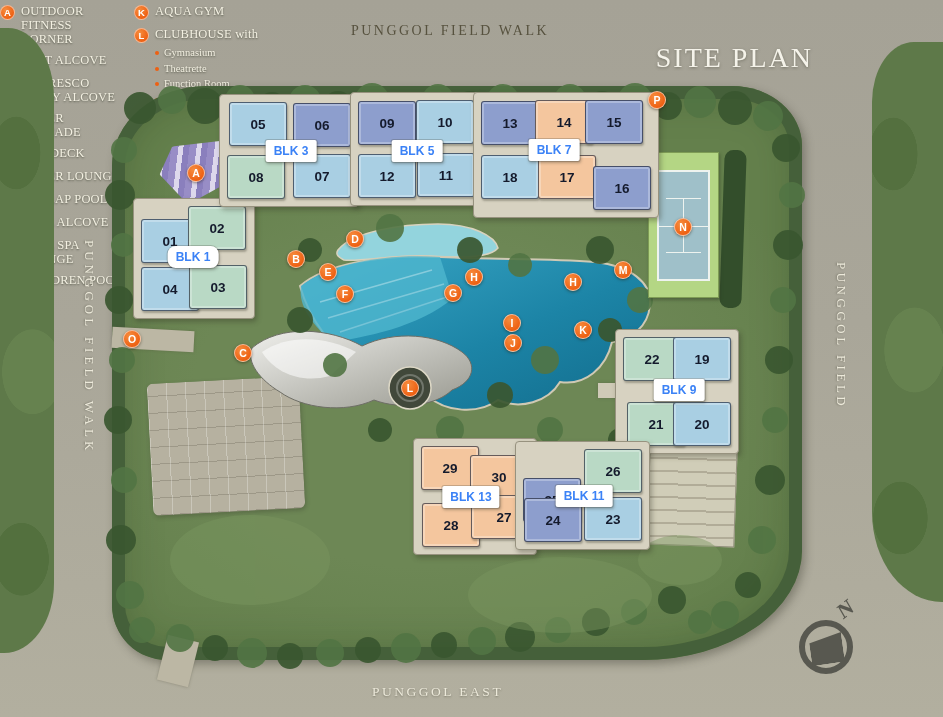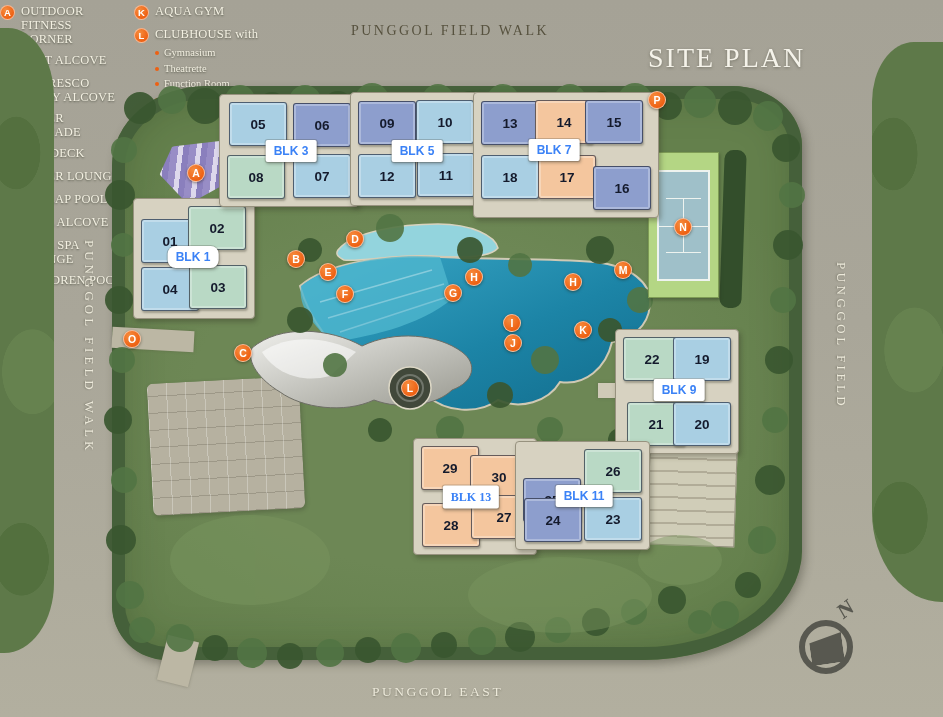--- a/index.html
+++ b/index.html
@@ -75,21 +75,21 @@
 
   
   .street{color:#ece9da;font-family:"Liberation Serif",serif;letter-spacing:2.5px;
           text-shadow:0 1px 2px rgba(60,60,45,.45);white-space:nowrap;}
   .street-top{left:340px;top:23px;width:220px;text-align:center;color:#57523f;font-size:14px;text-shadow:none;}
   .street-bottom{left:372px;top:684px;width:130px;text-align:center;font-size:13.5px;}
   .street-left{left:97px;top:240px;width:330px;font-size:13px;letter-spacing:4px;
                transform:rotate(90deg);transform-origin:left top;}
   .street-right{left:849px;top:262px;width:200px;font-size:13px;letter-spacing:3.5px;
                transform:rotate(90deg);transform-origin:left top;}
-  .title{left:648px;top:42px;width:165px;text-align:left;color:#f5f3ea;
+  .title{left:648px;top:42px;width:165px;text-align:right;color:#f5f3ea;
          font-family:"Liberation Serif",serif;font-size:28px;letter-spacing:2px;
          text-shadow:0 1px 3px rgba(70,70,55,.5);}
 
   
   .legend{left:140px;top:418px;width:290px;display:flex;gap:10px;position:absolute;}
   .legend,.legend *{position:static;}
   .lg-col{display:flex;flex-direction:column;}
   .lg-col1{width:124px;}
   .lg-col2{width:150px;}
   .lg-item{display:flex;gap:6px;align-items:flex-start;margin:3.5px 0;}
@@ -282,21 +282,21 @@
       <div class="unit" style="left: 652px; top: 359px; background: rgb(185, 217, 197);">22</div>
       <div class="unit" style="left: 702px; top: 359px; background: rgb(169, 207, 227);">19</div>
       <div class="unit" style="left: 656px; top: 424px; background: rgb(185, 217, 197);">21</div>
       <div class="unit" style="left: 702px; top: 424px; background: rgb(169, 207, 227);">20</div>
       <div class="blk-label" style="left: 679px; top: 390px;">BLK 9</div>
       <div class="plinth" style="left: 413px; top: 438px; width: 124px; height: 117px;"></div>
       <div class="unit" style="left: 450px; top: 468px; background: rgb(244, 198, 158);">29</div>
       <div class="unit" style="left: 499px; top: 477px; background: rgb(244, 198, 158);">30</div>
       <div class="unit" style="left: 451px; top: 525px; background: rgb(244, 198, 158);">28</div>
       <div class="unit" style="left: 500px; top: 517px; background: rgb(244, 198, 158); padding-left: 8px;">27</div>
-      <div class="blk-label" style="left: 471px; top: 497px; font-family: Liberation Serif, serif;">BLK 13</div>
+      <div class="blk-label" style="left: 471px; top: 497px;">BLK 13</div>
       <div class="plinth" style="left: 515px; top: 441px; width: 135px; height: 109px;"></div>
       <div class="unit" style="left: 552px; top: 500px; background: rgb(141, 158, 205);">25</div>
       <div class="unit" style="left: 613px; top: 471px; background: rgb(185, 217, 197);">26</div>
       <div class="unit" style="left: 553px; top: 520px; background: rgb(141, 158, 205);">24</div>
       <div class="unit" style="left: 613px; top: 519px; background: rgb(169, 207, 227);">23</div>
       <div class="blk-label" style="left: 584px; top: 496px;">BLK 11</div>
     </div>
   <div id="markers-layer" class="z9">
       <div class="marker" style="left: 196px; top: 173px;">A</div>
       <div class="marker" style="left: 296px; top: 259px;">B</div>

